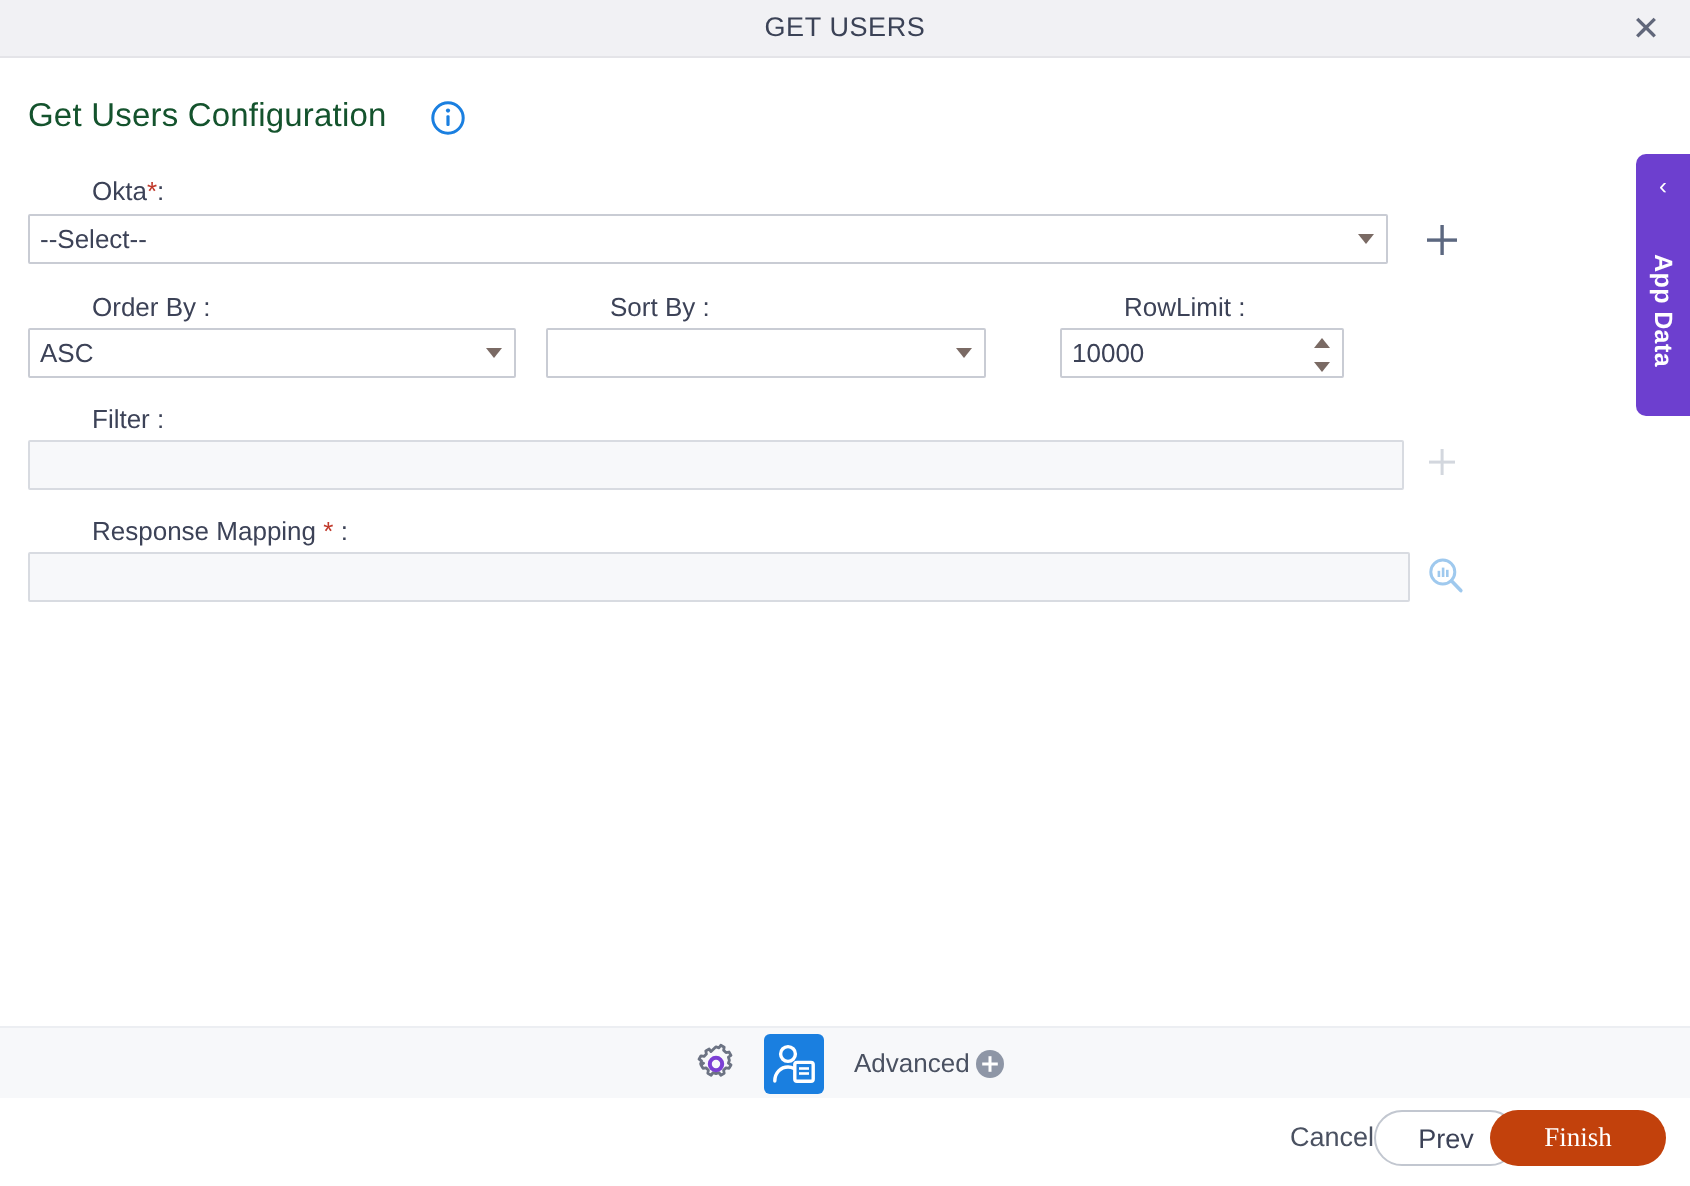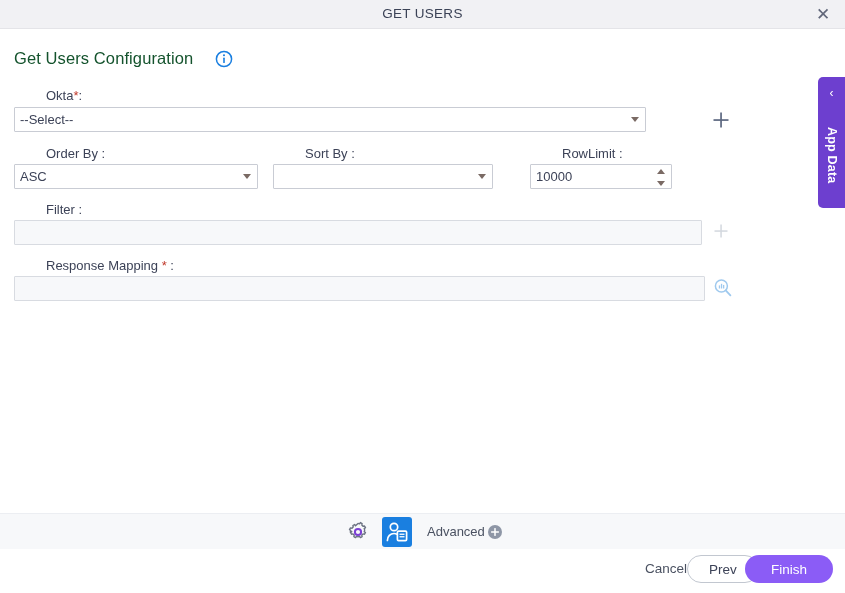--- a/index.html
+++ b/index.html
@@ -240,24 +240,24 @@
     font-size: 13.5px;
     font-family: Liberation Sans, sans-serif;
     cursor: pointer;
   }
   .btn-finish {
     position: absolute;
     right: 12px; top: 6px;
     width: 88px; height: 28px;
     border: none;
     border-radius: 14px;
-    background: #8b5cf6;
+    background: #c2410c;
     color: #ffffff;
     font-size: 13.5px;
-    font-family: Liberation Sans, sans-serif;
+    font-family: Liberation Serif, serif;
     cursor: pointer;
   }
 </style>
 </head>
 <body>
 
 <div class="titlebar">
   <div class="titlebar-title">GET USERS</div>
   <div class="titlebar-close">✕</div>
 </div>
@@ -270,21 +270,21 @@
     <svg width="18" height="18" viewBox="0 0 18 18">
       <circle cx="9" cy="9" r="7.6" fill="none" stroke="#1a7fe0" stroke-width="1.5"></circle>
       <circle cx="9" cy="5.3" r="1.05" fill="#1a7fe0"></circle>
       <rect x="8.2" y="7.6" width="1.6" height="5.4" rx=".6" fill="#1a7fe0"></rect>
     </svg>
   </span>
 
   <div class="field-label" style="left:14px; top:59px;">
     <span>Okta</span><span class="req">*</span><span>:</span>
   </div>
-  <div class="ctl" style="left:14px; top:78px; width:632px;">
+  <div class="ctl" style="left:14px; top:78px; width:680px;">
     <span>--Select--</span>
     <span class="caret"></span>
   </div>
   <span class="plus-btn" style="left:711px; top:81px;">
     <svg width="20" height="20" viewBox="0 0 20 20">
       <rect x="9.2" y="2.5" width="1.7" height="15" fill="#5c6880"></rect>
       <rect x="2.5" y="9.2" width="15" height="1.7" fill="#5c6880"></rect>
     </svg>
   </span>
 

